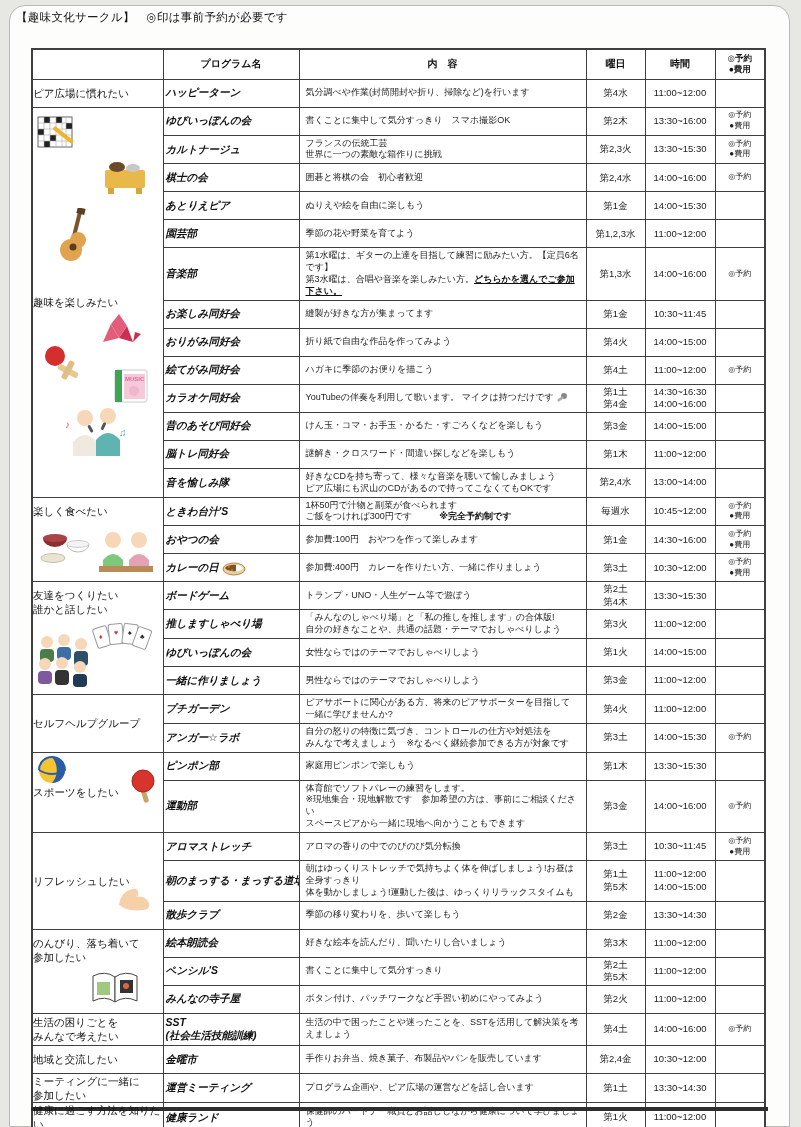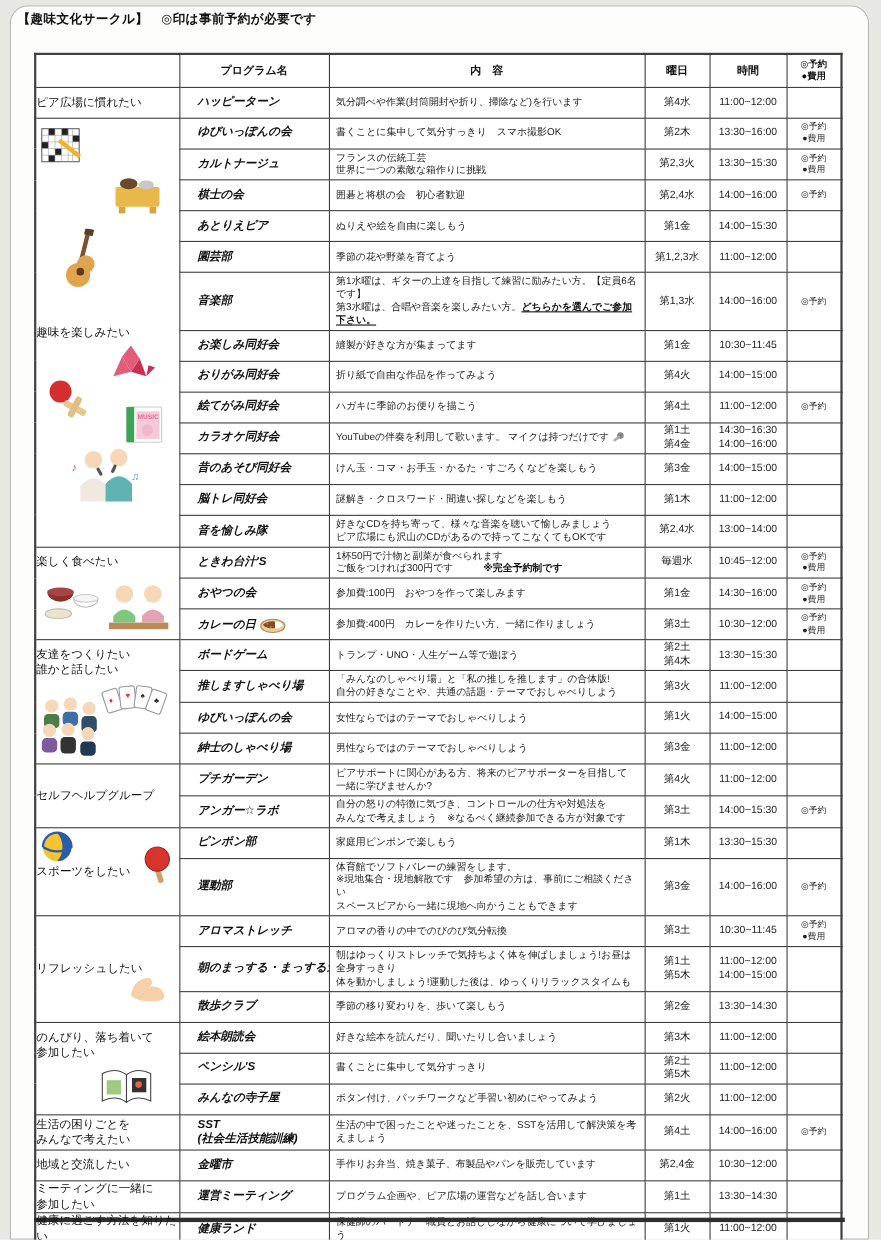--- a/index.html
+++ b/index.html
@@ -12,21 +12,21 @@
     overflow:hidden;
   }
   .page {
     position:absolute; left:9px; top:5px; width:781px; height:1122px;
     background:#fdfdfc;
     border:1px solid #b9b9b5;
     border-radius:16px 16px 0 0;
   }
   .title {
     position:absolute; left:6px; top:4px;
-    font-size:11.5px; font-weight:bold; letter-spacing:.3px; color:#111;
+    font-size:11.5px; font-weight:normal; letter-spacing:.3px; color:#111;
     white-space:nowrap;
   }
   table.program {
     position:absolute; left:21px; top:42px; width:733px;
     border-collapse:collapse; table-layout:fixed; background:#fff;
     border:2px solid #3f3f3f;
   }
   th,td { border:1px solid #3f3f3f; }
   thead th {
     height:30px; font-size:10px; font-weight:bold;
@@ -38,21 +38,21 @@
     position:relative; text-align:left; vertical-align:middle;
     padding:0; font-size:10.5px; line-height:1.35; color:#111;
   }
   td.cat.top { vertical-align:top; }
   td.cat.top .cat-label { padding-top:6px; }
   .cat-label { position:relative; z-index:2; }
   .cat-icon { position:absolute; z-index:1; pointer-events:none; }
   .cat-icon svg { display:block; }
   td.prog {
     font-size:10.5px; font-weight:bold; font-style:italic;
-    padding:2px 16px; line-height:1.3; vertical-align:middle; color:#111;
+    padding:2px 2px; line-height:1.3; vertical-align:middle; color:#111;
     white-space:nowrap; overflow:hidden;
   }
   td.cont {
     font-size:9px; padding:2px 6px; line-height:1.32;
     vertical-align:middle; color:#222;
   }
   td.cont b { color:#111; }
   td.day, td.time {
     font-size:9.5px; text-align:center; vertical-align:middle;
     line-height:1.3; padding:1px; color:#222;
@@ -370,21 +370,21 @@
           <td class="note"></td>
         </tr>
         <tr>
           <td class="prog">ゆびいっぽんの会</td>
           <td class="cont">女性ならではのテーマでおしゃべりしよう</td>
           <td class="day">第1火</td>
           <td class="time">14:00~15:00</td>
           <td class="note"></td>
         </tr>
         <tr>
-          <td class="prog">紳士のしゃべり場</td>
+          <td class="prog">一緒に作りましょう</td>
           <td class="cont">男性ならではのテーマでおしゃべりしよう</td>
           <td class="day">第3金</td>
           <td class="time">11:00~12:00</td>
           <td class="note"></td>
         </tr>
         <tr>
           <td class="cat" rowspan="2">
             <div class="cat-label">セルフヘルプグループ</div>
           </td>
           <td class="prog">プチガーデン</td>

